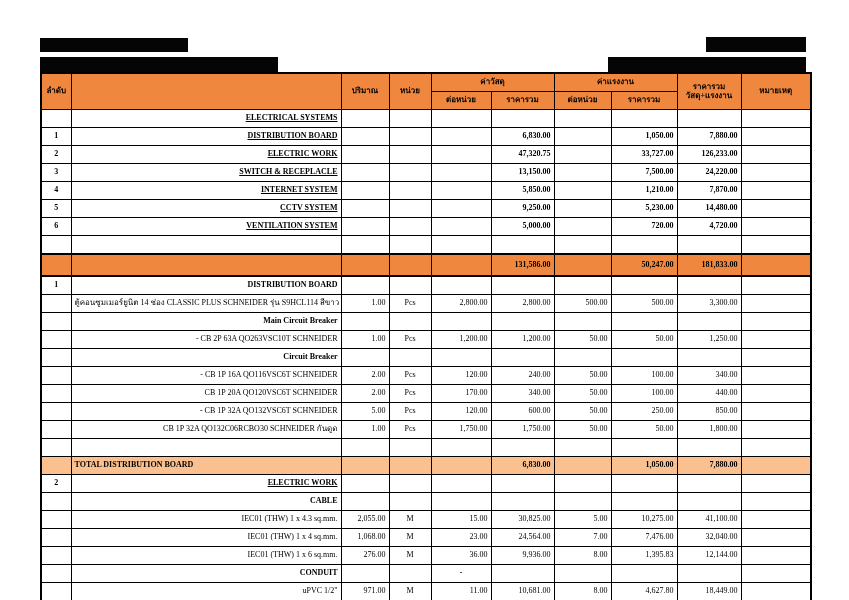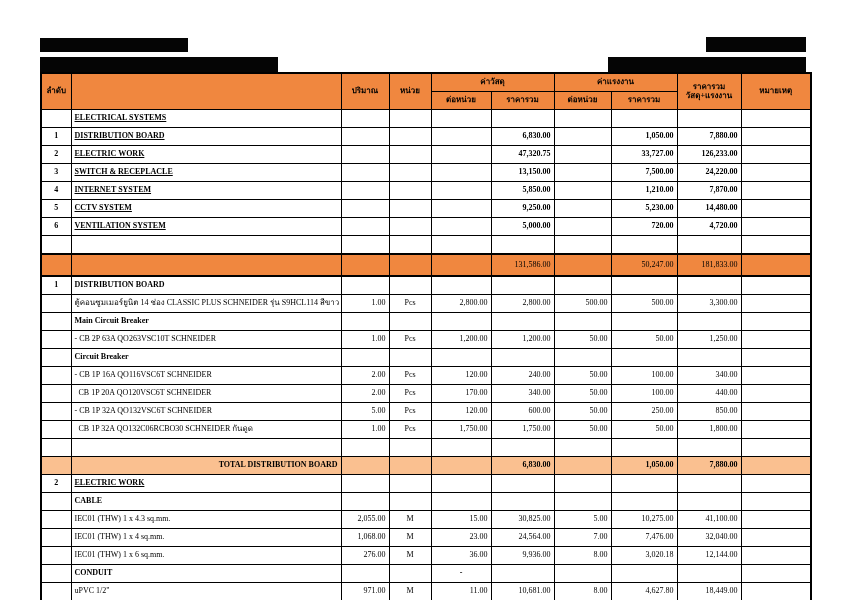--- a/index.html
+++ b/index.html
@@ -25,36 +25,36 @@
   }
   thead th {
     background:#F0873F;
     font-weight:bold; text-align:center;
     height:19px; font-size:8.5px;
     border-bottom:2px solid #000;
   }
   thead tr:first-child th { border-top:2px solid #000; }
   .num { text-align:right; }
   .ctr { text-align:center; }
-  .desc { text-align:left; padding-left:5px; }
+  .desc { text-align:right; padding-left:5px; }
 
   tr.head-u td.desc { font-weight:bold; text-decoration:underline; }
   tr.head   td.desc { font-weight:bold; }
   tr.head-u td, tr.head td { font-weight:bold; }
 
   tr.grand td {
-    background:#F0873F; font-weight:normal;
+    background:#F0873F; font-weight:bold;
     border-top:2px solid #000; border-bottom:2px solid #000;
     height:20px;
   }
   tr.subtotal td {
     background:#FAC090; font-weight:bold;
     border-top:1.5px solid #000; border-bottom:1.5px solid #000;
   }
-  tr.subtotal td.desc { text-align:right; }
+  tr.subtotal td.desc { text-align:left; }
   .two-line { line-height:1.15; }
 </style>
 </head>
 <body>
 
 <div class="redaction" style="left:40px; top:38px; width:148px; height:14px;"></div>
 <div class="redaction" style="left:706px; top:37px; width:100px; height:15px;"></div>
 <div class="redaction" style="left:40px; top:57px; width:238px; height:15px;"></div>
 <div class="redaction" style="left:608px; top:57px; width:198px; height:15px;"></div>
 
@@ -382,21 +382,21 @@
         <td class="ctr"></td>
       </tr>
       <tr class="item">
         <td class="ctr"></td>
         <td class="desc">IEC01 (THW) 1 x 6 sq.mm.</td>
         <td class="num">276.00</td>
         <td class="ctr">M</td>
         <td class="num">36.00</td>
         <td class="num">9,936.00</td>
         <td class="num">8.00</td>
-        <td class="num">3,020.18</td>
+        <td class="num">1,395.83</td>
         <td class="num">12,144.00</td>
         <td class="ctr"></td>
       </tr>
       <tr class="head">
         <td class="ctr"></td>
         <td class="desc">CONDUIT</td>
         <td class="num"></td>
         <td class="ctr"></td>
         <td class="num" style="text-align: center;">-</td>
         <td class="num"></td>

